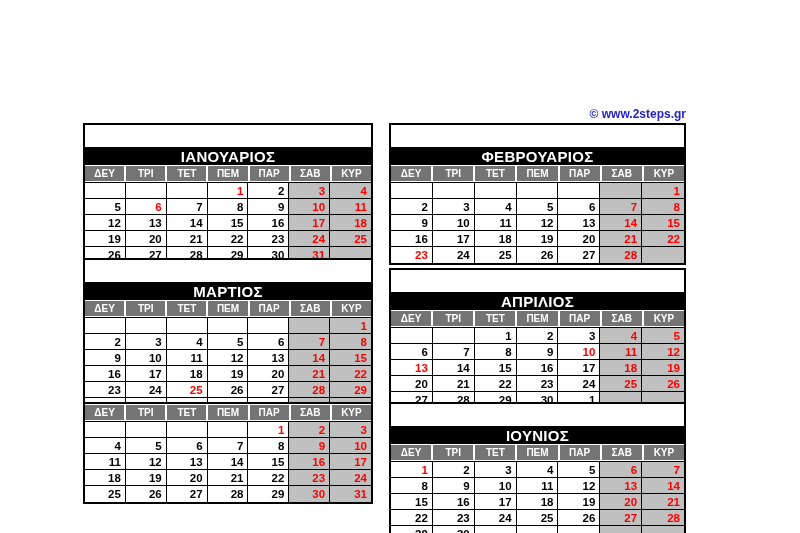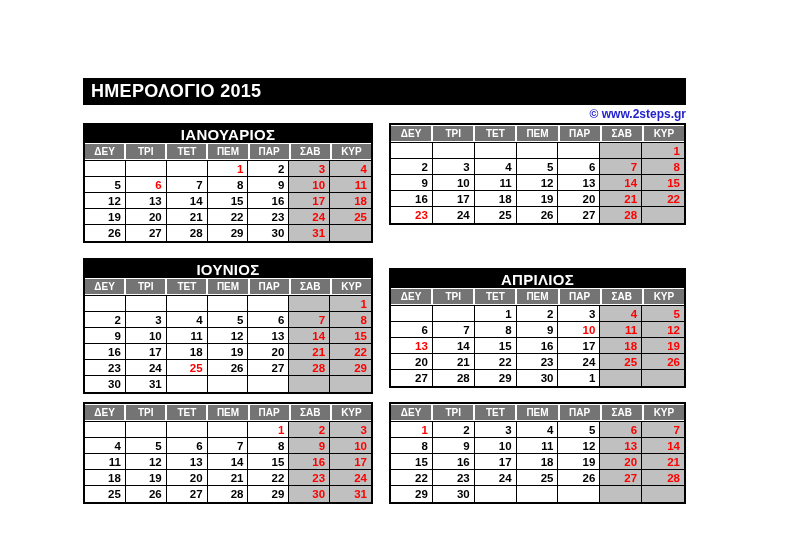--- a/index.html
+++ b/index.html
@@ -21,21 +21,21 @@
     color:var(--link-blue,#22c); font-weight:bold;
     cursor:pointer;
   }
   .month {
     position:absolute; border:2px solid var(--cell-border,#000);
     box-sizing:border-box; background:#fff;
   }
   .mtitle {
     height:18px; background:var(--month-header-bg,#000);
     color:var(--month-header-text,#fff); text-align:center;
-    font-size:15px; font-weight:bold; line-height:19px; letter-spacing:.3px;
+    font-size:15px; font-weight:bold; line-height:19px; letter-spacing:.3px;margin-top:22px;
   }
   .dhdr {
     display:grid; grid-template-columns:repeat(7,1fr); gap:2px;
     padding:1px 0; background:#fff;
     border-bottom:1px solid var(--cell-border,#000); height:15px;
   }
   .dhdr-cell {
     background:var(--weekday-header-bg,#747474);
     color:var(--weekday-header-text,#fff);
     font-size:10px; font-weight:bold; text-align:center; line-height:15px;
@@ -50,21 +50,20 @@
   }
   .cell:last-child { border-right:none; }
   .week:last-child .cell { border-bottom:none; }
   .cell.weekend { background:var(--weekend-cell-bg,#c0c0c0); }
   .cell.red { color:var(--holiday-red,#fe0000); }
 </style>
 </head>
 <body>
 
 <div class="canvas">
-  <div class="title-bar">ΗΜΕΡΟΛΟΓΙΟ 2015</div>
   <div class="credit">
     <a>© www.2steps.gr</a>
   </div>
   <div id="months-grid">
       <div class="month" style="left: 83px; top: 123px; width: 290px;">
         <div class="mtitle">ΙΑΝΟΥΑΡΙΟΣ</div>
         <div class="dhdr">
           <div class="dhdr-cell">ΔΕΥ</div>
           <div class="dhdr-cell">ΤΡΙ</div>
           <div class="dhdr-cell">ΤΕΤ</div>
@@ -113,20 +112,21 @@
           <div class="cell">26</div>
           <div class="cell">27</div>
           <div class="cell">28</div>
           <div class="cell">29</div>
           <div class="cell">30</div>
           <div class="cell weekend red">31</div>
           <div class="cell weekend"></div>
         </div>
       </div>
       <div class="month" style="left: 389px; top: 123px; width: 297px;">
+        <div class="mtitle">ΦΕΒΡΟΥΑΡΙΟΣ</div>
         <div class="dhdr">
           <div class="dhdr-cell">ΔΕΥ</div>
           <div class="dhdr-cell">ΤΡΙ</div>
           <div class="dhdr-cell">ΤΕΤ</div>
           <div class="dhdr-cell">ΠΕΜ</div>
           <div class="dhdr-cell">ΠΑΡ</div>
           <div class="dhdr-cell">ΣΑΒ</div>
           <div class="dhdr-cell">ΚΥΡ</div>
         </div>
         <div class="week">
@@ -169,21 +169,21 @@
           <div class="cell red">23</div>
           <div class="cell">24</div>
           <div class="cell">25</div>
           <div class="cell">26</div>
           <div class="cell">27</div>
           <div class="cell weekend red">28</div>
           <div class="cell weekend"></div>
         </div>
       </div>
       <div class="month" style="left: 83px; top: 258px; width: 290px;">
-        <div class="mtitle">ΙΟΥΝΙΟΣ</div>
+        <div class="mtitle">ΜΑΡΤΙΟΣ</div>
         <div class="dhdr">
           <div class="dhdr-cell">ΔΕΥ</div>
           <div class="dhdr-cell">ΤΡΙ</div>
           <div class="dhdr-cell">ΤΕΤ</div>
           <div class="dhdr-cell">ΠΕΜ</div>
           <div class="dhdr-cell">ΠΑΡ</div>
           <div class="dhdr-cell">ΣΑΒ</div>
           <div class="dhdr-cell">ΚΥΡ</div>
         </div>
         <div class="week">
@@ -348,20 +348,21 @@
           <div class="cell">25</div>
           <div class="cell">26</div>
           <div class="cell">27</div>
           <div class="cell">28</div>
           <div class="cell">29</div>
           <div class="cell weekend red">30</div>
           <div class="cell weekend red">31</div>
         </div>
       </div>
       <div class="month" style="left: 389px; top: 402px; width: 297px;">
+        <div class="mtitle">ΙΟΥΝΙΟΣ</div>
         <div class="dhdr">
           <div class="dhdr-cell">ΔΕΥ</div>
           <div class="dhdr-cell">ΤΡΙ</div>
           <div class="dhdr-cell">ΤΕΤ</div>
           <div class="dhdr-cell">ΠΕΜ</div>
           <div class="dhdr-cell">ΠΑΡ</div>
           <div class="dhdr-cell">ΣΑΒ</div>
           <div class="dhdr-cell">ΚΥΡ</div>
         </div>
         <div class="week">

